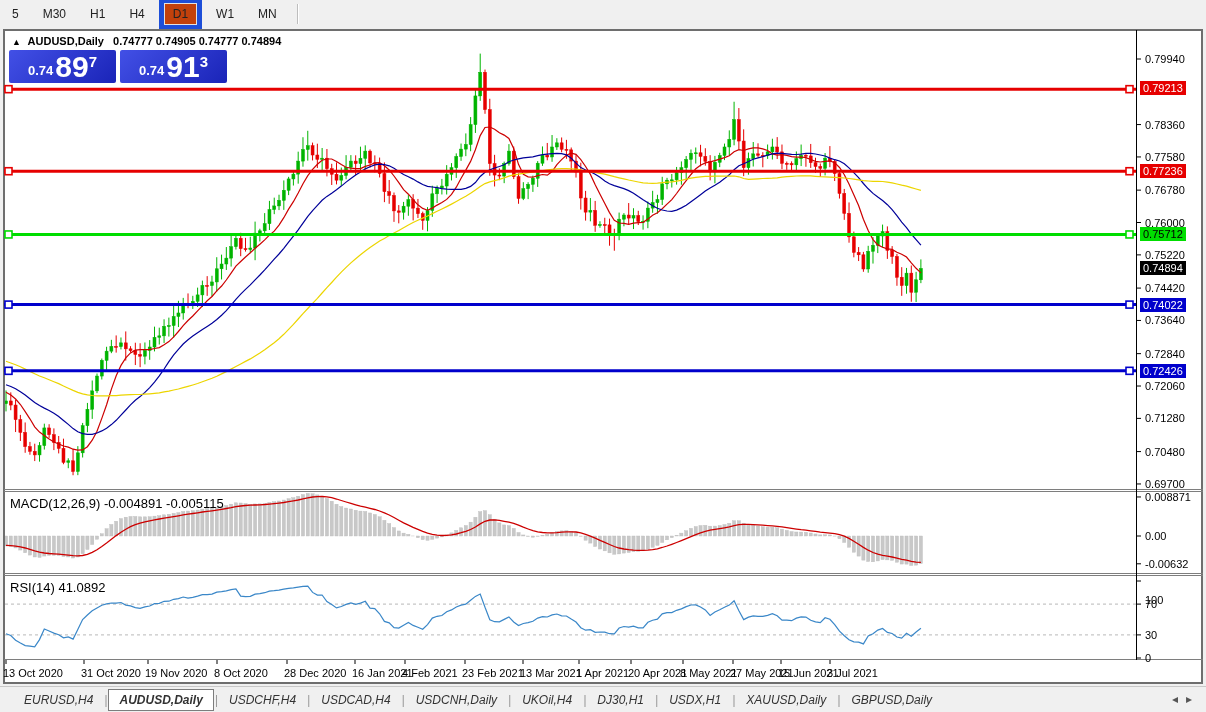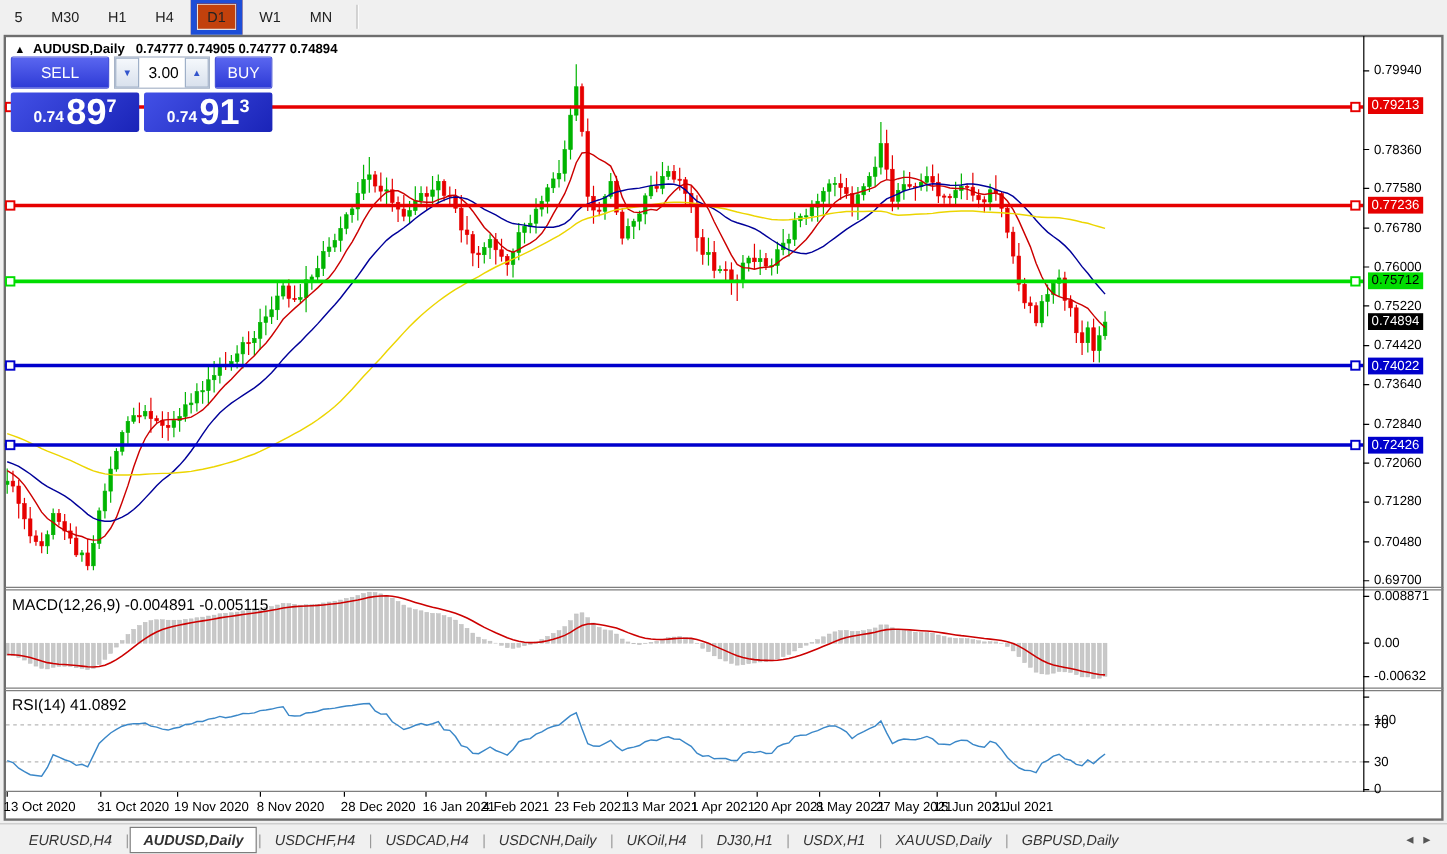--- a/index.html
+++ b/index.html
@@ -732,29 +732,20 @@
       <line x1="830" y1="660" x2="830" y2="664" stroke="#000" stroke-width="1"></line>
     </svg>
 
   <div class="chart-header">
     <span class="tri">▲</span>
     <span>AUDUSD,Daily</span>
     <span style="font-weight:bold;margin-left:6px;">0.74777 0.74905 0.74777 0.74894</span>
   </div>
 
   <div class="trade-panel">
-    <div class="tp-row1">
-      <div class="tp-btn tp-sell">SELL</div>
-      <div class="tp-spin">
-        <div class="tp-spin-btn">▼</div>
-        <div class="tp-vol">3.00</div>
-        <div class="tp-spin-btn">▲</div>
-      </div>
-      <div class="tp-btn tp-buy">BUY</div>
-    </div>
     <div class="tp-row2">
       <div class="tp-price">
         <span class="tp-small">0.74</span>
         <span class="tp-big">89</span>
         <span class="tp-sup">7</span>
       </div>
       <div class="tp-price">
         <span class="tp-small">0.74</span>
         <span class="tp-big">91</span>
         <span class="tp-sup">3</span>
@@ -790,21 +781,21 @@
       <div class="price-badge" style="top: 164.216px; background: rgb(230, 0, 0); color: rgb(255, 255, 255);">0.77236</div>
       <div class="price-badge" style="top: 227.462px; background: rgb(0, 221, 0); color: rgb(0, 0, 0);">0.75712</div>
       <div class="price-badge" style="top: 297.597px; background: rgb(0, 0, 204); color: rgb(255, 255, 255);">0.74022</div>
       <div class="price-badge" style="top: 363.831px; background: rgb(0, 0, 204); color: rgb(255, 255, 255);">0.72426</div>
       <div class="price-badge" style="top: 261.409px; background: rgb(0, 0, 0); color: rgb(255, 255, 255);">0.74894</div>
     </div>
   <div id="date-axis">
       <div class="date-label" style="left: 3px;">13 Oct 2020</div>
       <div class="date-label" style="left: 81px;">31 Oct 2020</div>
       <div class="date-label" style="left: 145px;">19 Nov 2020</div>
-      <div class="date-label" style="left: 214px;">8 Nov 2020</div>
+      <div class="date-label" style="left: 214px;">8 Oct 2020</div>
       <div class="date-label" style="left: 284px;">28 Dec 2020</div>
       <div class="date-label" style="left: 352px;">16 Jan 2021</div>
       <div class="date-label" style="left: 402px;">4 Feb 2021</div>
       <div class="date-label" style="left: 462px;">23 Feb 2021</div>
       <div class="date-label" style="left: 520px;">13 Mar 2021</div>
       <div class="date-label" style="left: 576px;">1 Apr 2021</div>
       <div class="date-label" style="left: 628px;">20 Apr 2021</div>
       <div class="date-label" style="left: 680px;">8 May 2021</div>
       <div class="date-label" style="left: 730px;">27 May 2021</div>
       <div class="date-label" style="left: 778px;">15 Jun 2021</div>

